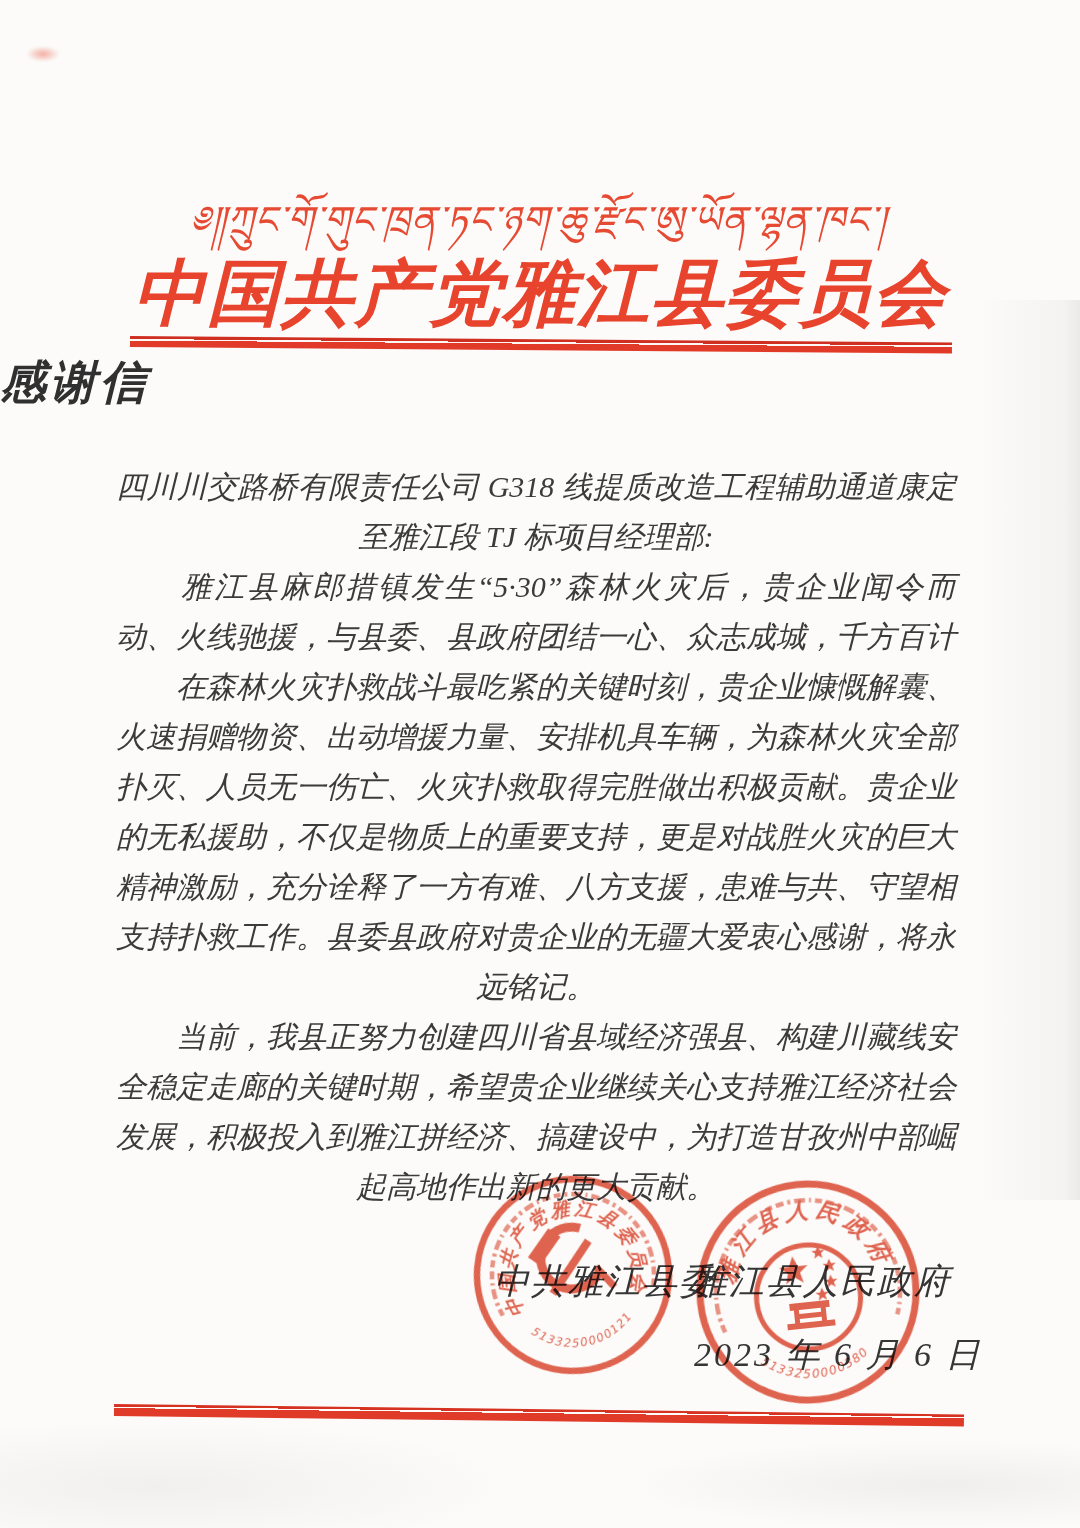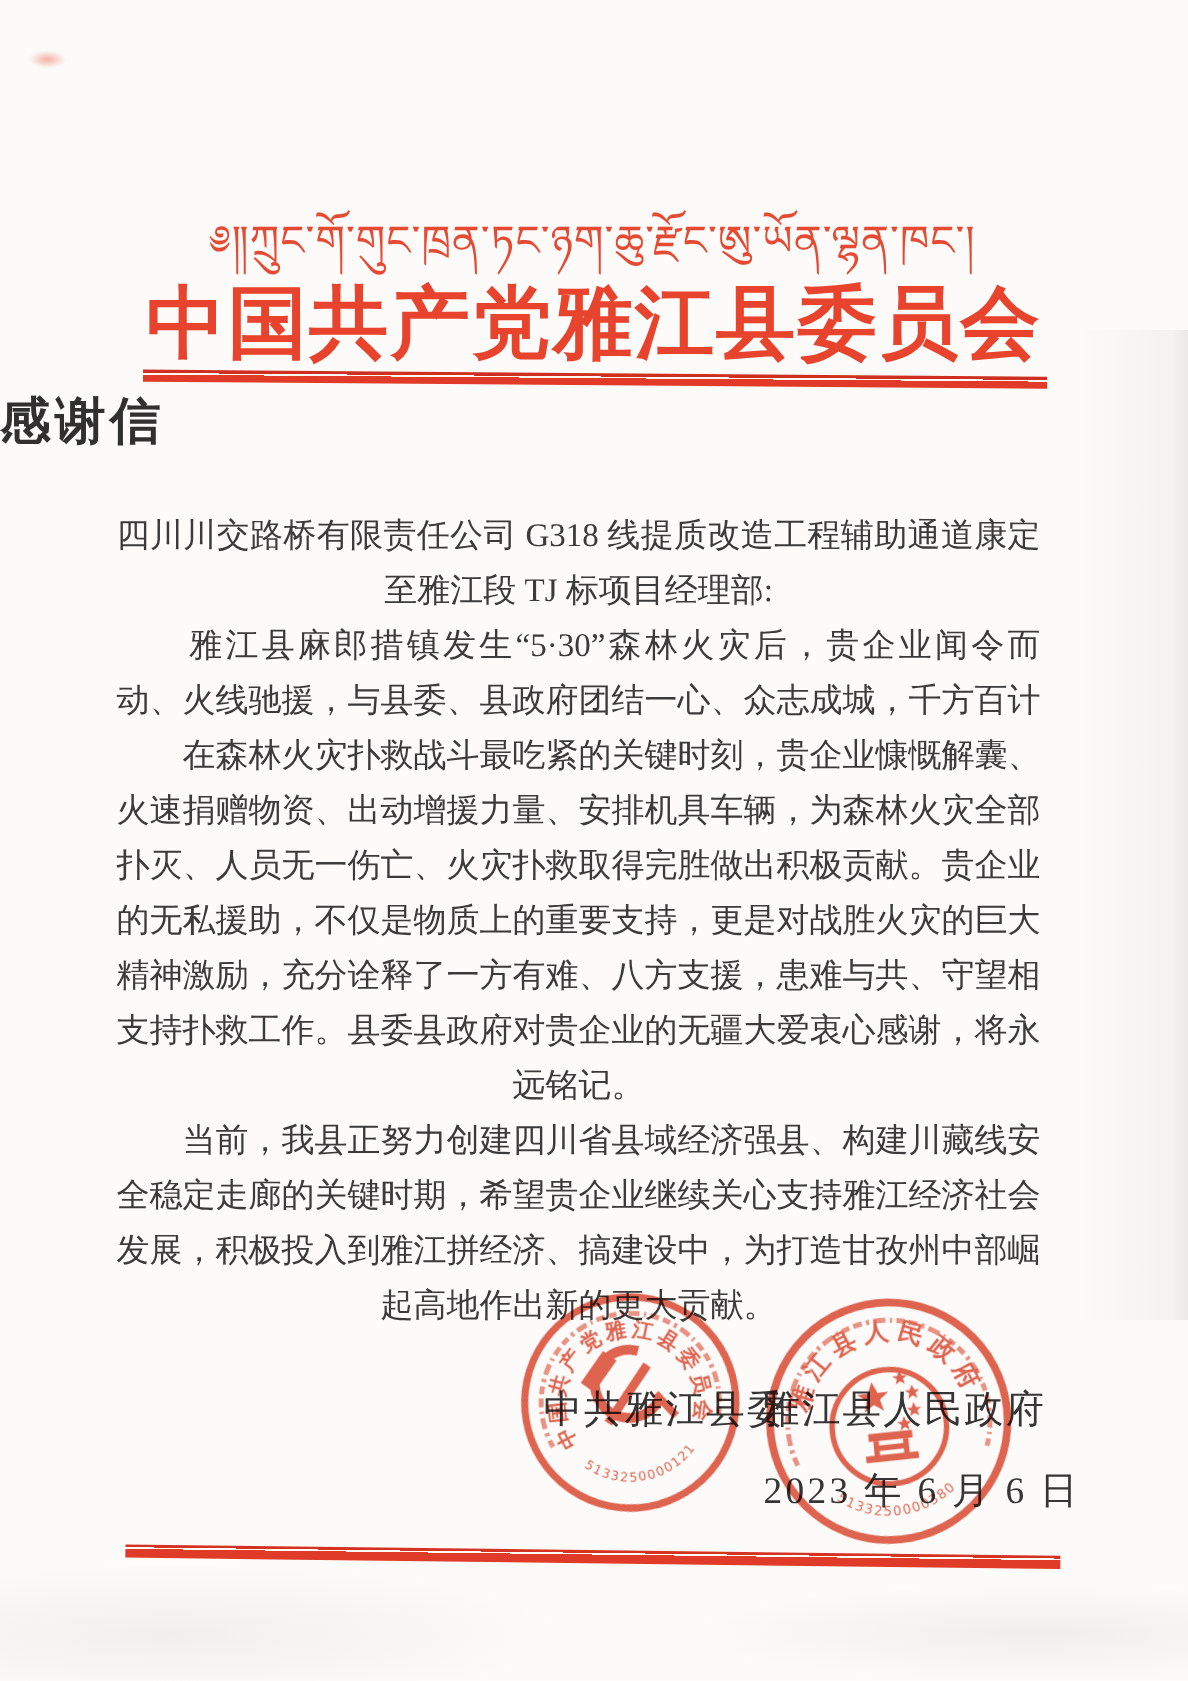--- a/index.html
+++ b/index.html
@@ -1,19 +1,20 @@
 <!DOCTYPE html>
 <html><head>
 <meta charset="utf-8">
 <style>
   html,body{margin:0;padding:0;background:#ffffff;}
   .page{
     position:relative;width:1080px;height:1528px;overflow:hidden;
     background:#fcfbf9;
     font-family:"Liberation Serif","DejaVu Serif",serif;
+    font-style:italic;
   }
   
   .mottle{position:absolute;pointer-events:none;}
   .m1{left:0;top:1420px;width:520px;height:110px;
       background:radial-gradient(ellipse at 30% 60%,rgba(90,90,90,.07),rgba(0,0,0,0) 70%);}
   .m2{left:620px;top:1440px;width:460px;height:90px;
       background:radial-gradient(ellipse at 70% 50%,rgba(90,90,90,.08),rgba(0,0,0,0) 70%);}
   .m3{left:980px;top:300px;width:100px;height:900px;
       background:linear-gradient(to right,rgba(0,0,0,0) 0%,rgba(80,80,80,.05) 85%,rgba(80,80,80,.10) 100%);}
   .red-smudge{position:absolute;left:26px;top:46px;width:34px;height:16px;border-radius:50%;
@@ -29,21 +30,21 @@
   .header-rule{
     position:absolute;left:130px;top:336px;width:822px;height:11px;
     background:linear-gradient(to bottom,#cf2f20 0 3px,#fdf8f6 3px 4.5px,#e23a28 4.5px 11px);
     transform:rotate(.45deg);transform-origin:left center;
   }
   .letter-title{
     position:absolute;left:0;top:352px;width:100%;
     color:#303030;font-size:46px;font-weight:bold;letter-spacing:4px;
   }
   .body-block{
-    position:absolute;left:106px;top:462px;width:840px;
+    position:absolute;left:116px;top:462px;width:840px;
     color:#3b3b3b;font-size:30px;
   }
   .line{height:50px;line-height:50px;white-space:normal;}
   .line.fill{text-align:justify;text-align-last:justify;}
   .line.end{text-align:center;}
   .sig{position:absolute;color:#353535;font-size:35px;white-space:nowrap;letter-spacing:2px;}
   .sig-party{left:494px;top:1258px;}
   .sig-gov{left:692px;top:1258px;}
   .sig-date{left:694px;top:1316px;font-size:34px;letter-spacing:3px;margin-top:16px;}
   .seal{position:absolute;mix-blend-mode:multiply;opacity:.85;filter:blur(.3px);}

